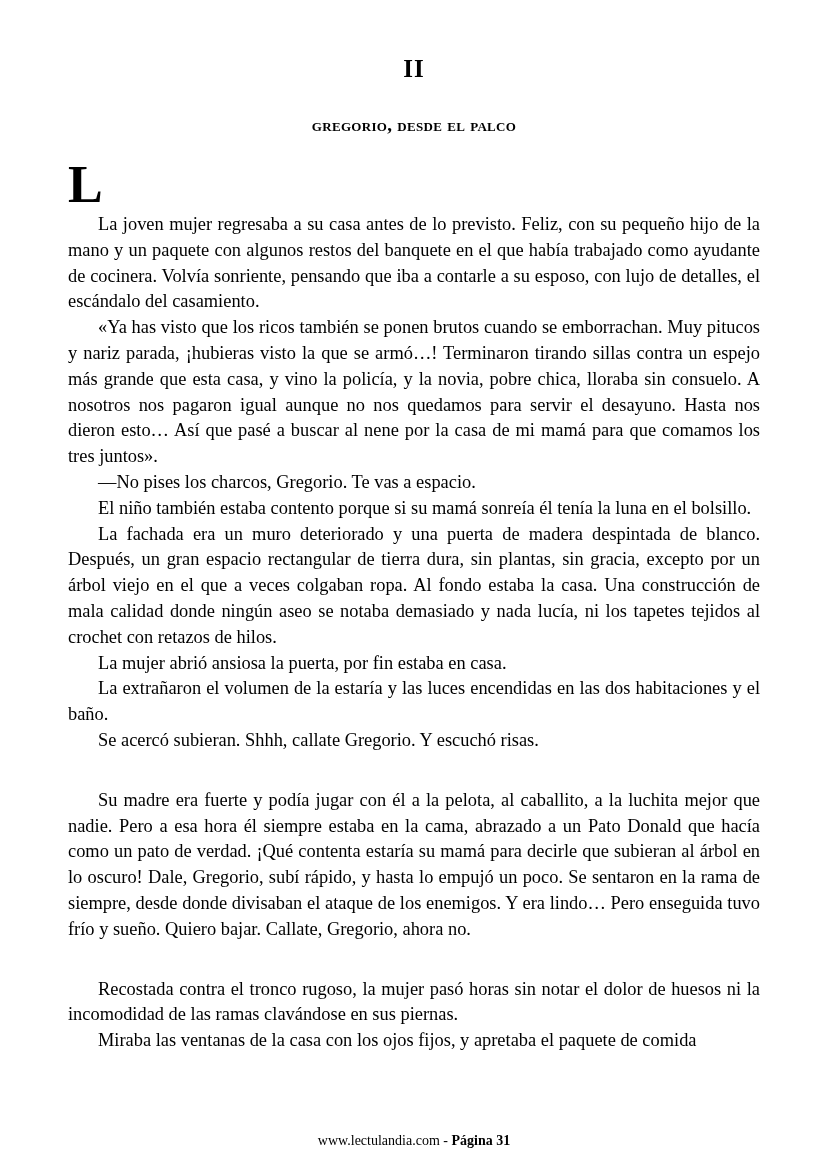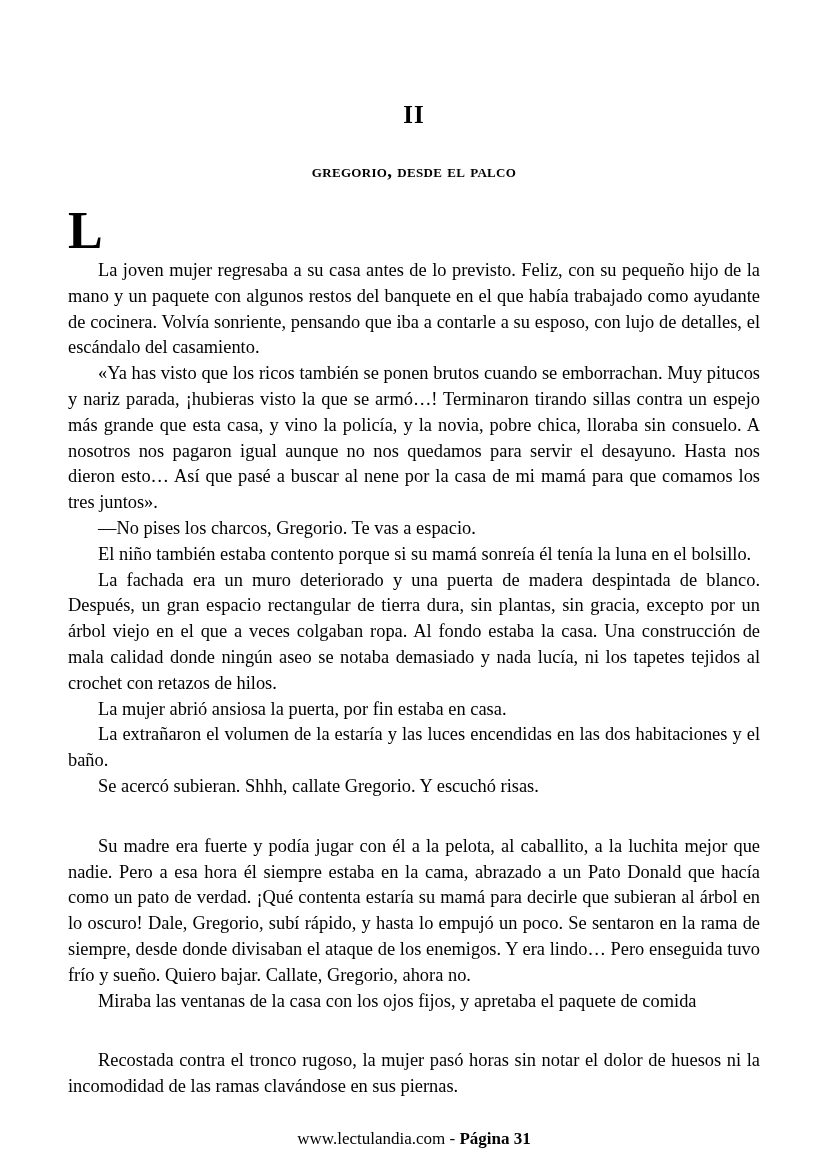--- a/index.html
+++ b/index.html
@@ -12,21 +12,21 @@
     height: 1171px;
     font-family: "Liberation Serif", "DejaVu Serif", serif;
     color: #000000;
     position: relative;
     overflow: hidden;
   }
   .page {
     width: 828px;
     height: 1171px;
     box-sizing: border-box;
-    padding: 92px 68px 0 68px;
+    padding: 46px 68px 0 68px;
     position: relative;
   }
   .chapter-number {
     text-align: center;
     font-size: 25px;
     font-weight: bold;
     letter-spacing: 1px;
     margin: 8px 0 0 0;
     line-height: 1.2;
   }
@@ -70,21 +70,21 @@
   }
   p.gap {
     margin-top: 34px;
   }
   .footer {
     position: absolute;
     left: 0;
     right: 0;
     bottom: 22px;
     text-align: center;
-    font-size: 17px;
+    font-size: 14px;
   }
   .footer .site {
     font-weight: normal;
   }
   .footer .pagelabel {
     font-weight: bold;
   }
 </style>
 </head>
 <body>
@@ -110,23 +110,23 @@
     <p class="para">La fachada era un muro deteriorado y una puerta de madera despintada de blanco. Después, un gran espacio rectangular de tierra dura, sin plantas, sin gracia, excepto por un árbol viejo en el que a veces colgaban ropa. Al fondo estaba la casa. Una construcción de mala calidad donde ningún aseo se notaba demasiado y nada lucía, ni los tapetes tejidos al crochet con retazos de hilos.</p>
 
     <p class="para">La mujer abrió ansiosa la puerta, por fin estaba en casa.</p>
 
     <p class="para">La extrañaron el volumen de la estaría y las luces encendidas en las dos habitaciones y el baño.</p>
 
     <p class="para">Se acercó subieran. Shhh, callate Gregorio. Y escuchó risas.</p>
 
     <p class="para gap">Su madre era fuerte y podía jugar con él a la pelota, al caballito, a la luchita mejor que nadie. Pero a esa hora él siempre estaba en la cama, abrazado a un Pato Donald que hacía como un pato de verdad. ¡Qué contenta estaría su mamá para decirle que subieran al árbol en lo oscuro! Dale, Gregorio, subí rápido, y hasta lo empujó un poco. Se sentaron en la rama de siempre, desde donde divisaban el ataque de los enemigos. Y era lindo… Pero enseguida tuvo frío y sueño. Quiero bajar. Callate, Gregorio, ahora no.</p>
 
+    <p class="para gap">Recostada contra el tronco rugoso, la mujer pasó horas sin notar el dolor de huesos ni la incomodidad de las ramas clavándose en sus piernas.</p>
+
     <p class="para">Miraba las ventanas de la casa con los ojos fijos, y apretaba el paquete de comida</p>
-
-    <p class="para gap">Recostada contra el tronco rugoso, la mujer pasó horas sin notar el dolor de huesos ni la incomodidad de las ramas clavándose en sus piernas.</p>
 
   </div>
 
   <div class="footer">
     <span class="site">www.lectulandia.com - </span><span class="pagelabel">Página 31</span>
   </div>
 
 </div>
 
 </body></html>

